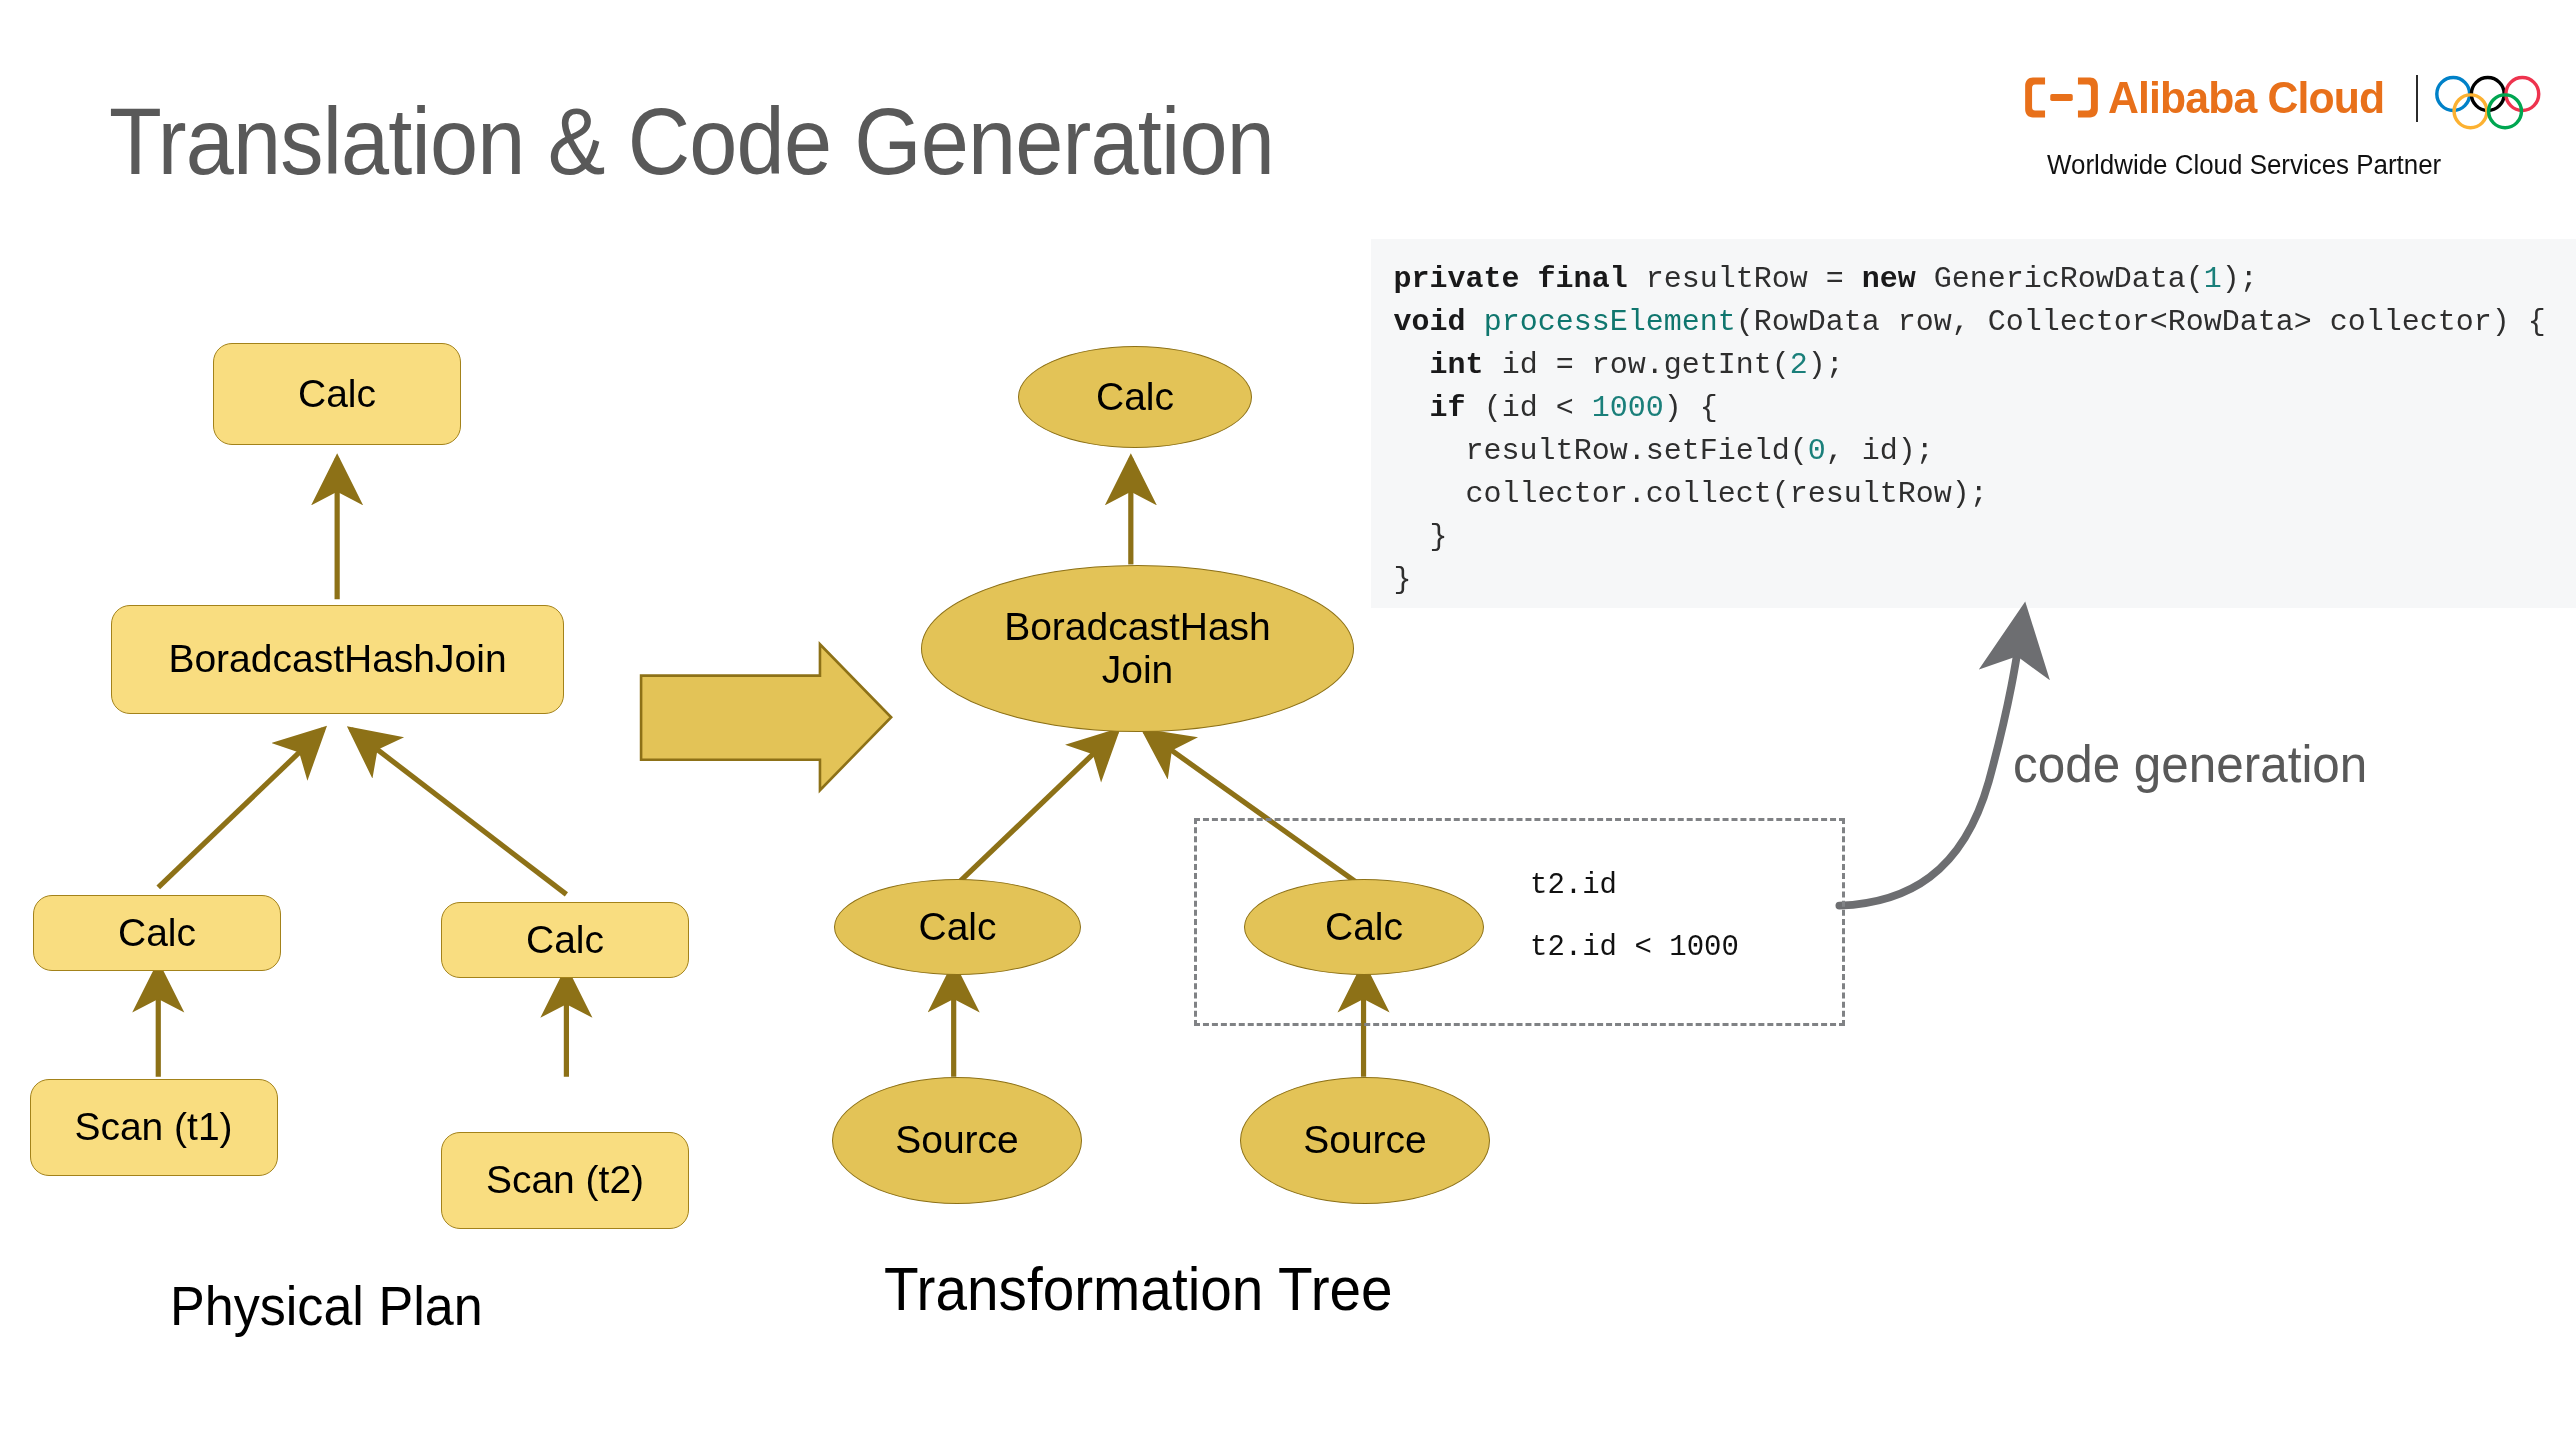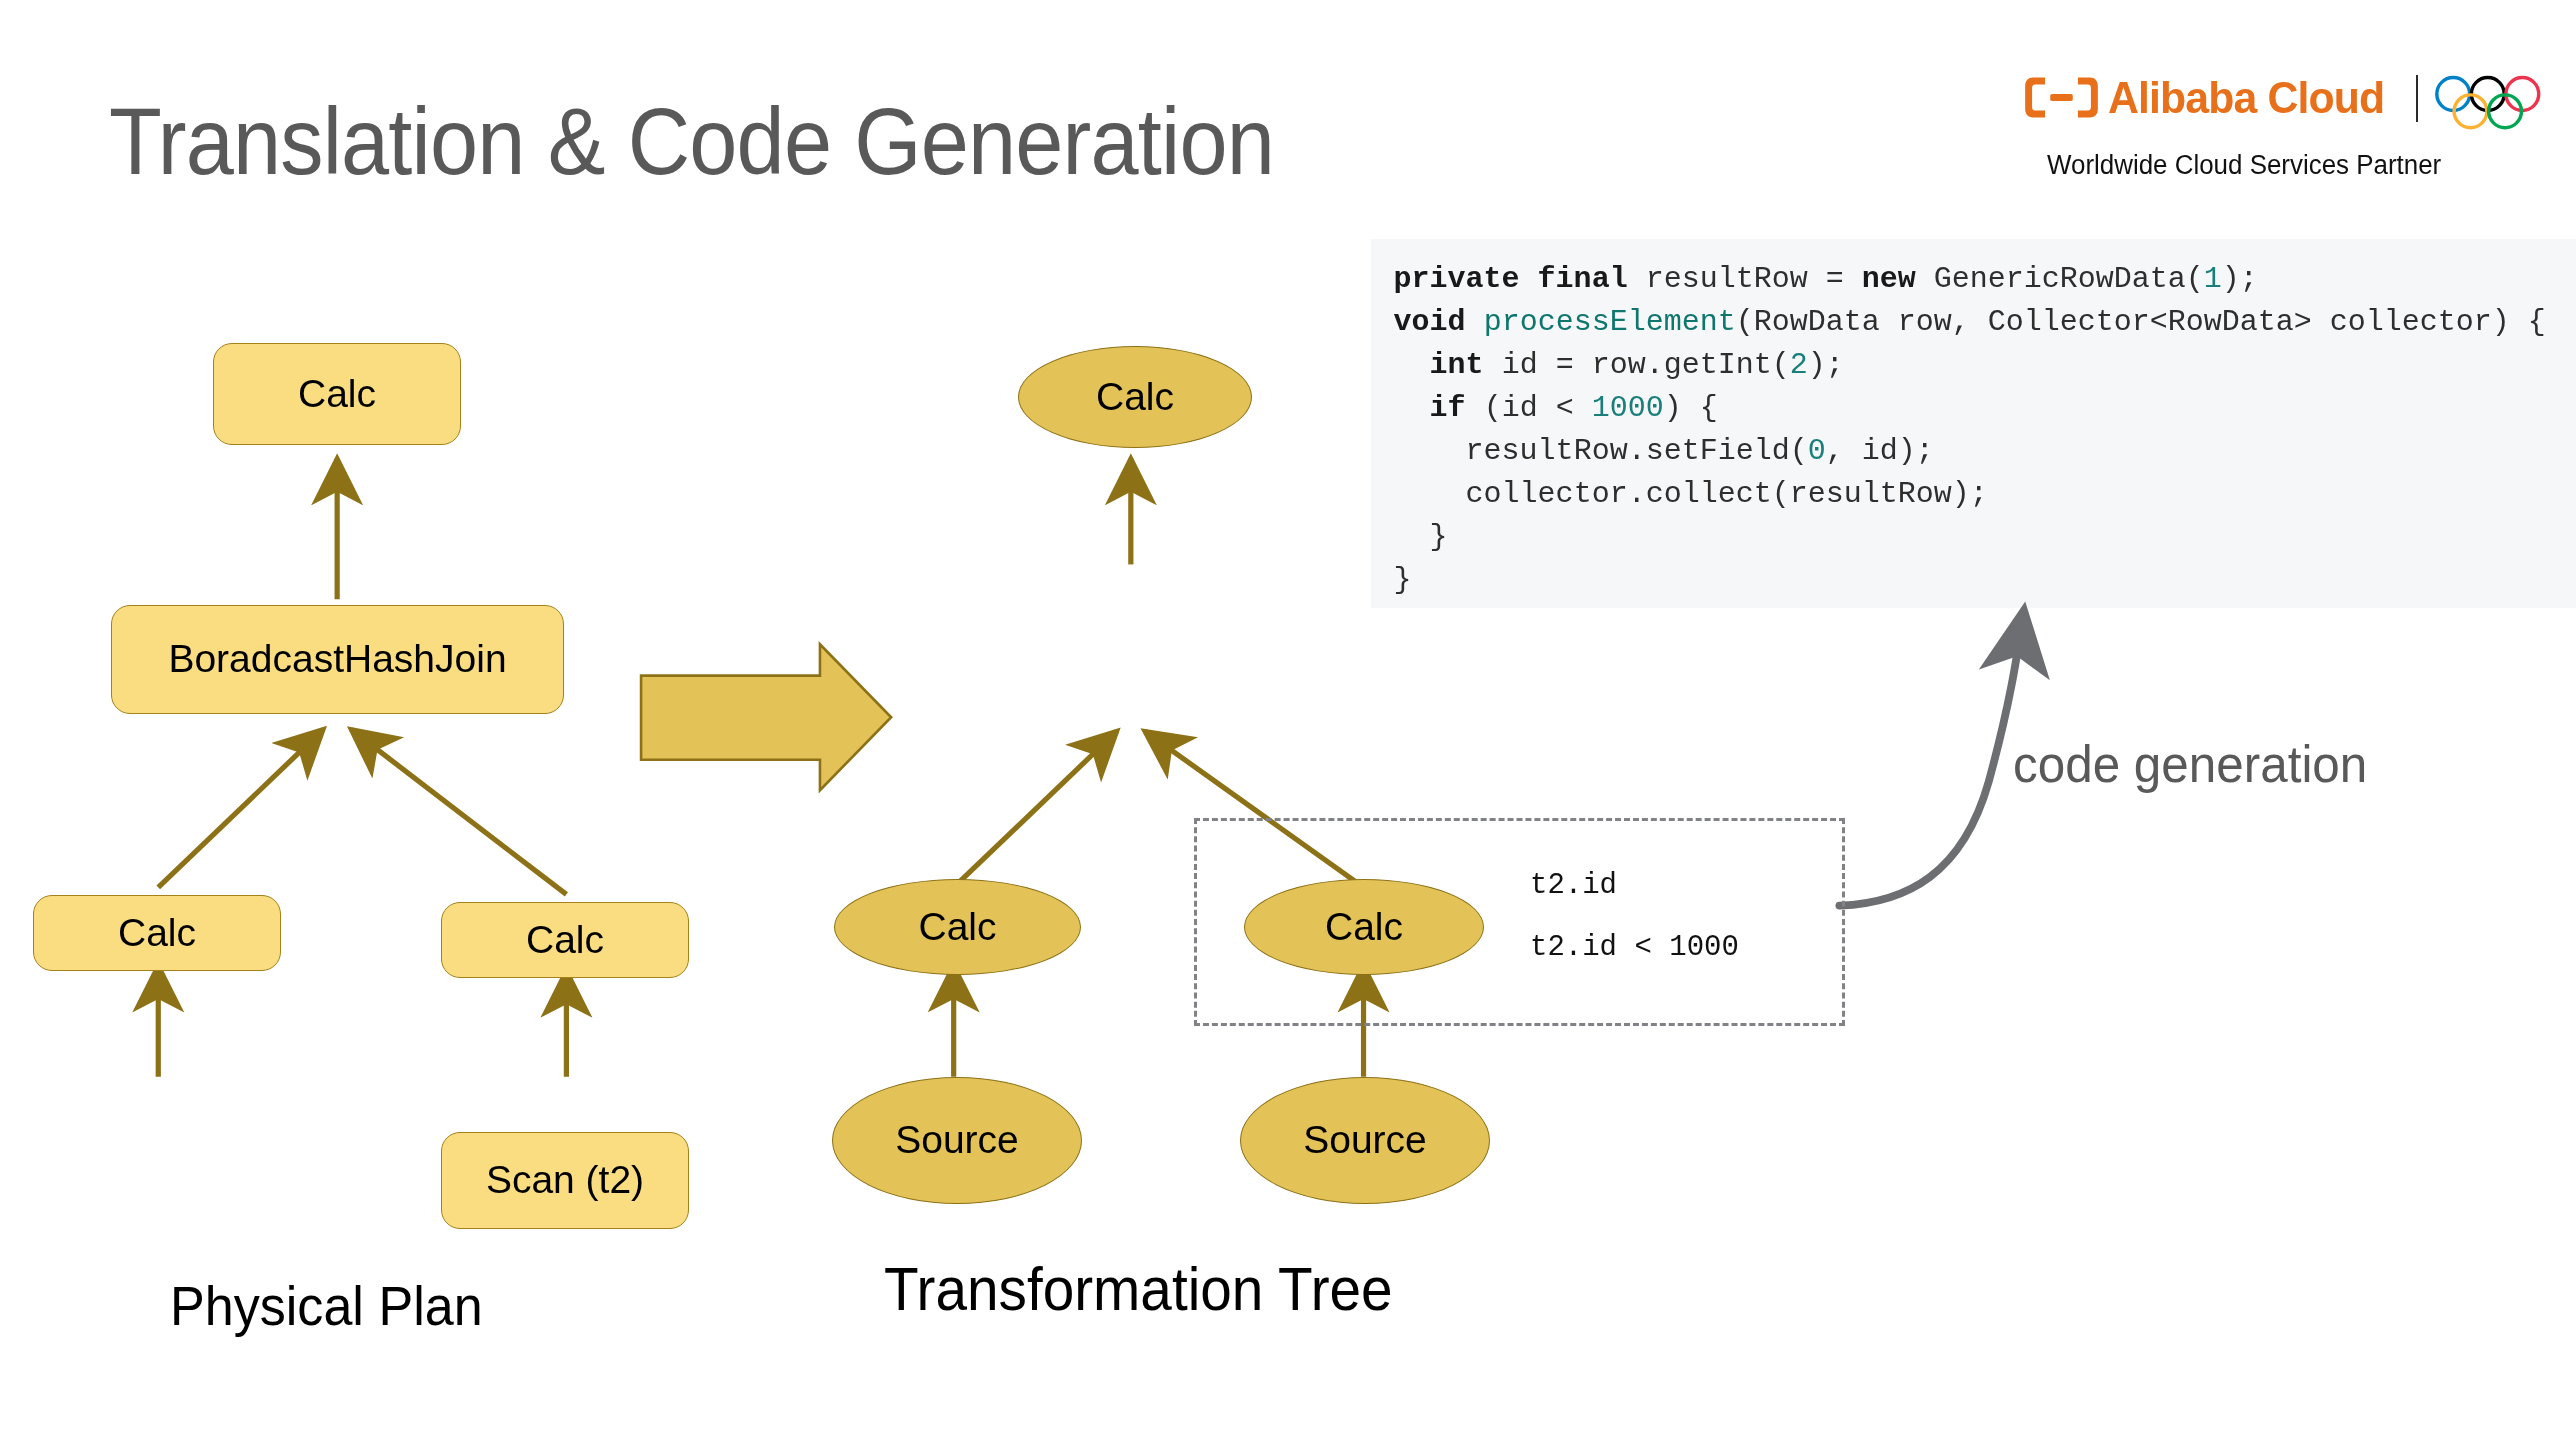--- a/index.html
+++ b/index.html
@@ -193,31 +193,42 @@
   </div>
 
   <div class="rect-node" style="left:33px;top:895px;width:248px;height:76px;">
     <span class="node-label">Calc</span>
   </div>
 
   <div class="rect-node" style="left:441px;top:902px;width:248px;height:76px;">
     <span class="node-label">Calc</span>
   </div>
 
+  <div class="rect-node" style="left:29.5px;top:1079px;width:248px;height:97px;">
+    <span class="node-label">Scan (t1)</span>
+  </div>
 
   <div class="rect-node" style="left:441px;top:1132px;width:248px;height:97px;">
     <span class="node-label">Scan (t2)</span>
   </div>
 
   <div id="dashed-box"></div>
 
   <div class="ellipse-node" style="left:1018px;top:346px;width:234px;height:102px;">
     <span class="node-label">Calc</span>
   </div>
 
+  <div class="ellipse-node" style="left:921px;top:565px;width:433px;height:167px;">
+    <span class="node-label">
+      <span style="display:block">
+        <span>BoradcastHash</span><br>
+        <span>Join</span>
+      </span>
+    </span>
+  </div>
 
   <div class="ellipse-node" style="left:834px;top:879px;width:247px;height:96px;">
     <span class="node-label">Calc</span>
   </div>
 
   <div class="ellipse-node" style="left:1244px;top:879px;width:240px;height:96px;">
     <span class="node-label">Calc</span>
   </div>
 
   <div class="ellipse-node" style="left:832px;top:1077px;width:250px;height:127px;">

